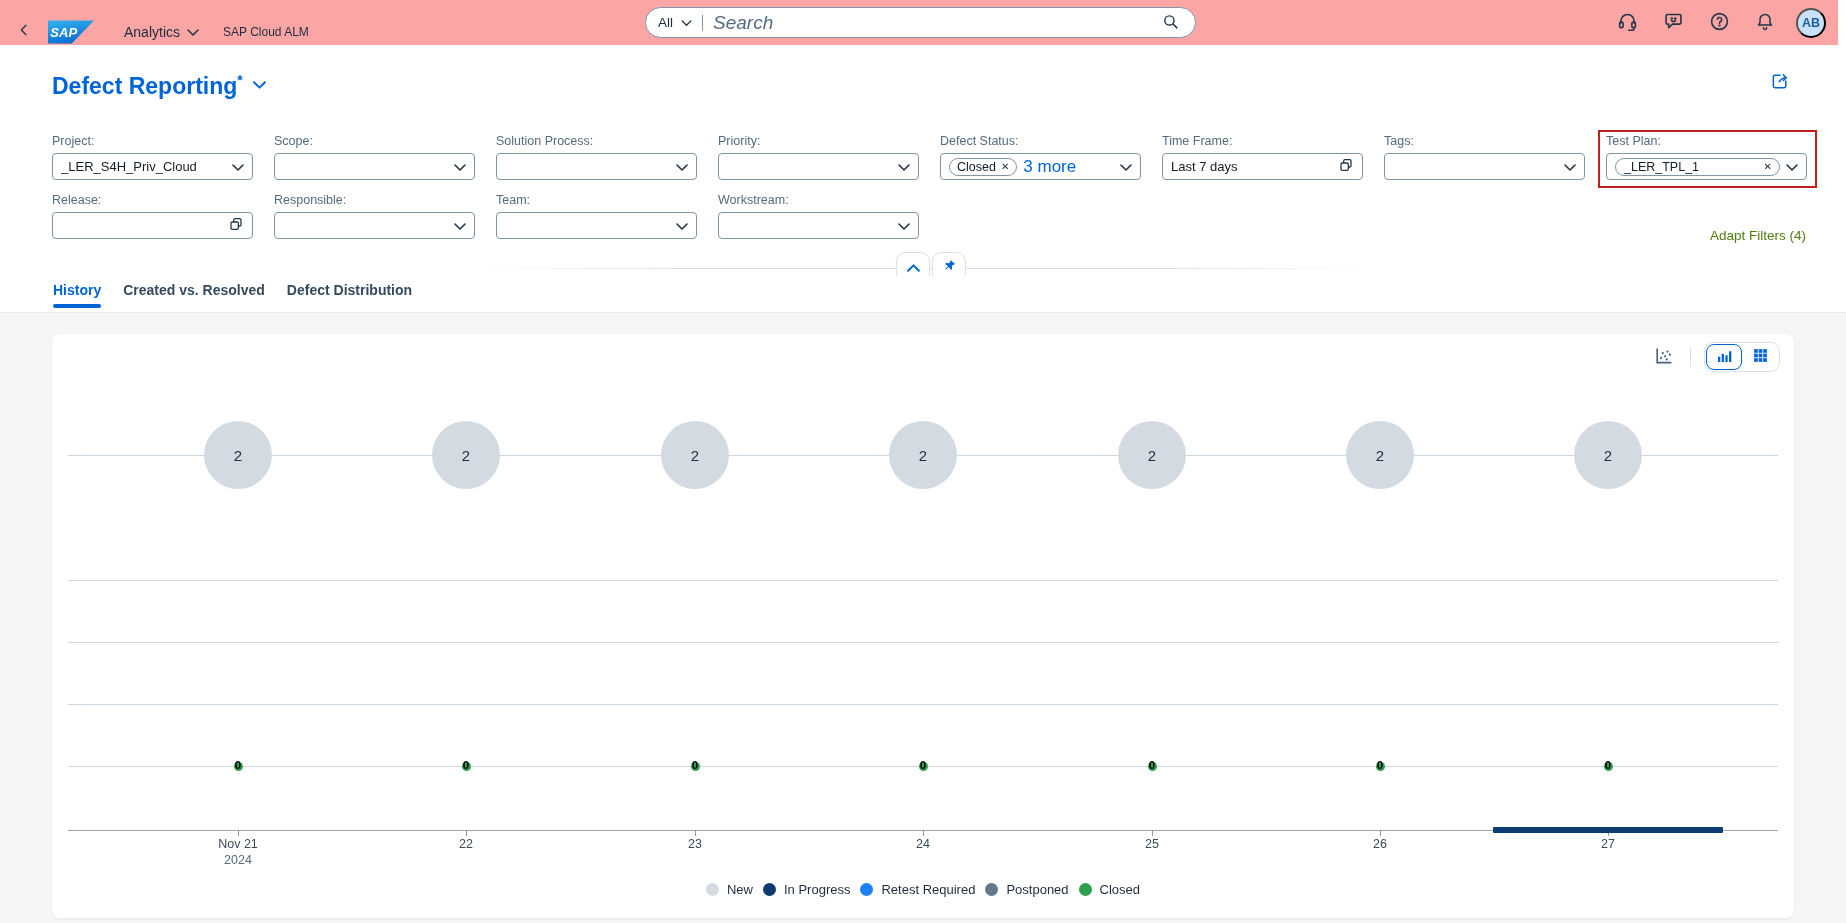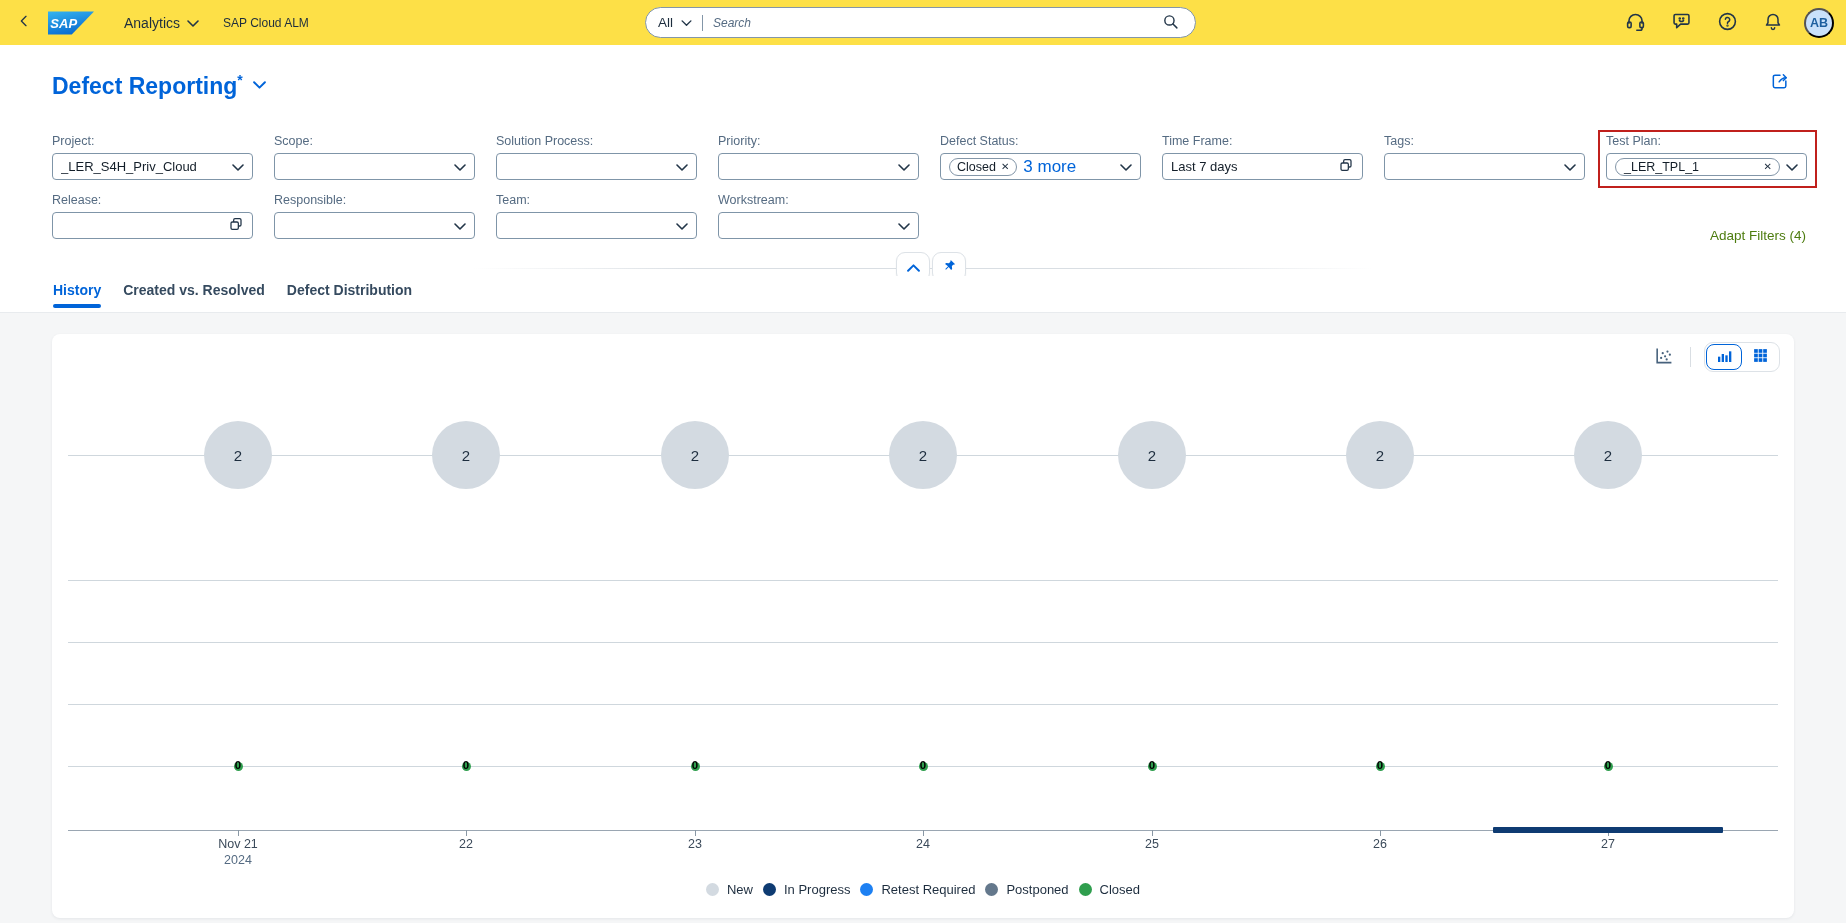--- a/index.html
+++ b/index.html
@@ -1,32 +1,32 @@
 <!DOCTYPE html>
 <html><head>
 <meta charset="utf-8">
 <style>
   * { margin:0; padding:0; box-sizing:border-box; }
   html,body { width:1846px; height:923px; }
   body { font-family:"Liberation Sans", sans-serif; background:#f5f6f7; color:#1d2d3e; overflow:hidden; }
   .stage { position:relative; width:1846px; height:923px; background:#fff; }
 
   
-  .shell { position:absolute; top:0; left:0; right:0; height:45px; background:#fde047; display:flex; align-items:center; }
+  .shell { position:absolute; top:0; left:0; right:8px; height:45px; background:#fca5a5; display:flex; align-items:flex-end; }
   .shell-left { display:flex; align-items:center; padding-left:12px; }
   .icon-btn { background:none; border:none; cursor:pointer; display:flex; align-items:center; justify-content:center; padding:4px; }
   .back-btn { margin-right:12px; }
   .sap-logo { margin-right:30px; display:flex; }
   .app-title { font-size:14px; font-weight:normal; color:#1d2d3e; }
   .app-title-wrap { display:flex; align-items:center; gap:7px; margin-right:24px; cursor:pointer; }
   .system-label { font-size:12px; color:#1d2d3e; }
   .search-wrap { position:absolute; left:645px; top:7px; width:551px; height:31px; border:1px solid #8396a8; border-radius:16px; background:#fff; display:flex; align-items:center; padding:0 12px; }
   .search-scope { display:flex; align-items:center; gap:8px; font-size:13.5px; color:#1d2d3e; cursor:pointer; }
   .search-divider { width:1px; height:16px; background:#8396a8; margin:0 10px; }
-  .search-input { flex:1; border:none; outline:none; font-size:12px; font-family:"Liberation Sans",sans-serif; color:#1d2d3e; background:transparent; }
+  .search-input { flex:1; border:none; outline:none; font-size:19px; font-family:"Liberation Sans",sans-serif; color:#1d2d3e; background:transparent; }
   .search-input::placeholder { font-style:italic; color:#556b82; }
   .shell-right { position:absolute; right:12px; top:0; height:45px; display:flex; align-items:center; gap:17px; }
   .avatar { width:30px; height:30px; border-radius:50%; background:#c9e1fa; color:#1d5f9e; font-size:12.5px; font-weight:bold; display:flex; align-items:center; justify-content:center; cursor:pointer; }
 
   
   .page-header { position:absolute; left:0; right:0; top:45px; height:65px; background:#fff; }
   .title-row { position:absolute; left:52px; top:22px; display:flex; align-items:flex-start; gap:10px; cursor:pointer; }
   .page-title { font-size:23px; font-weight:bold; color:#0064d9; line-height:26px; }
   .title-star { font-size:14px; color:#0064d9; font-weight:bold; vertical-align:super; }
   .title-chev { margin-top:9px; }

